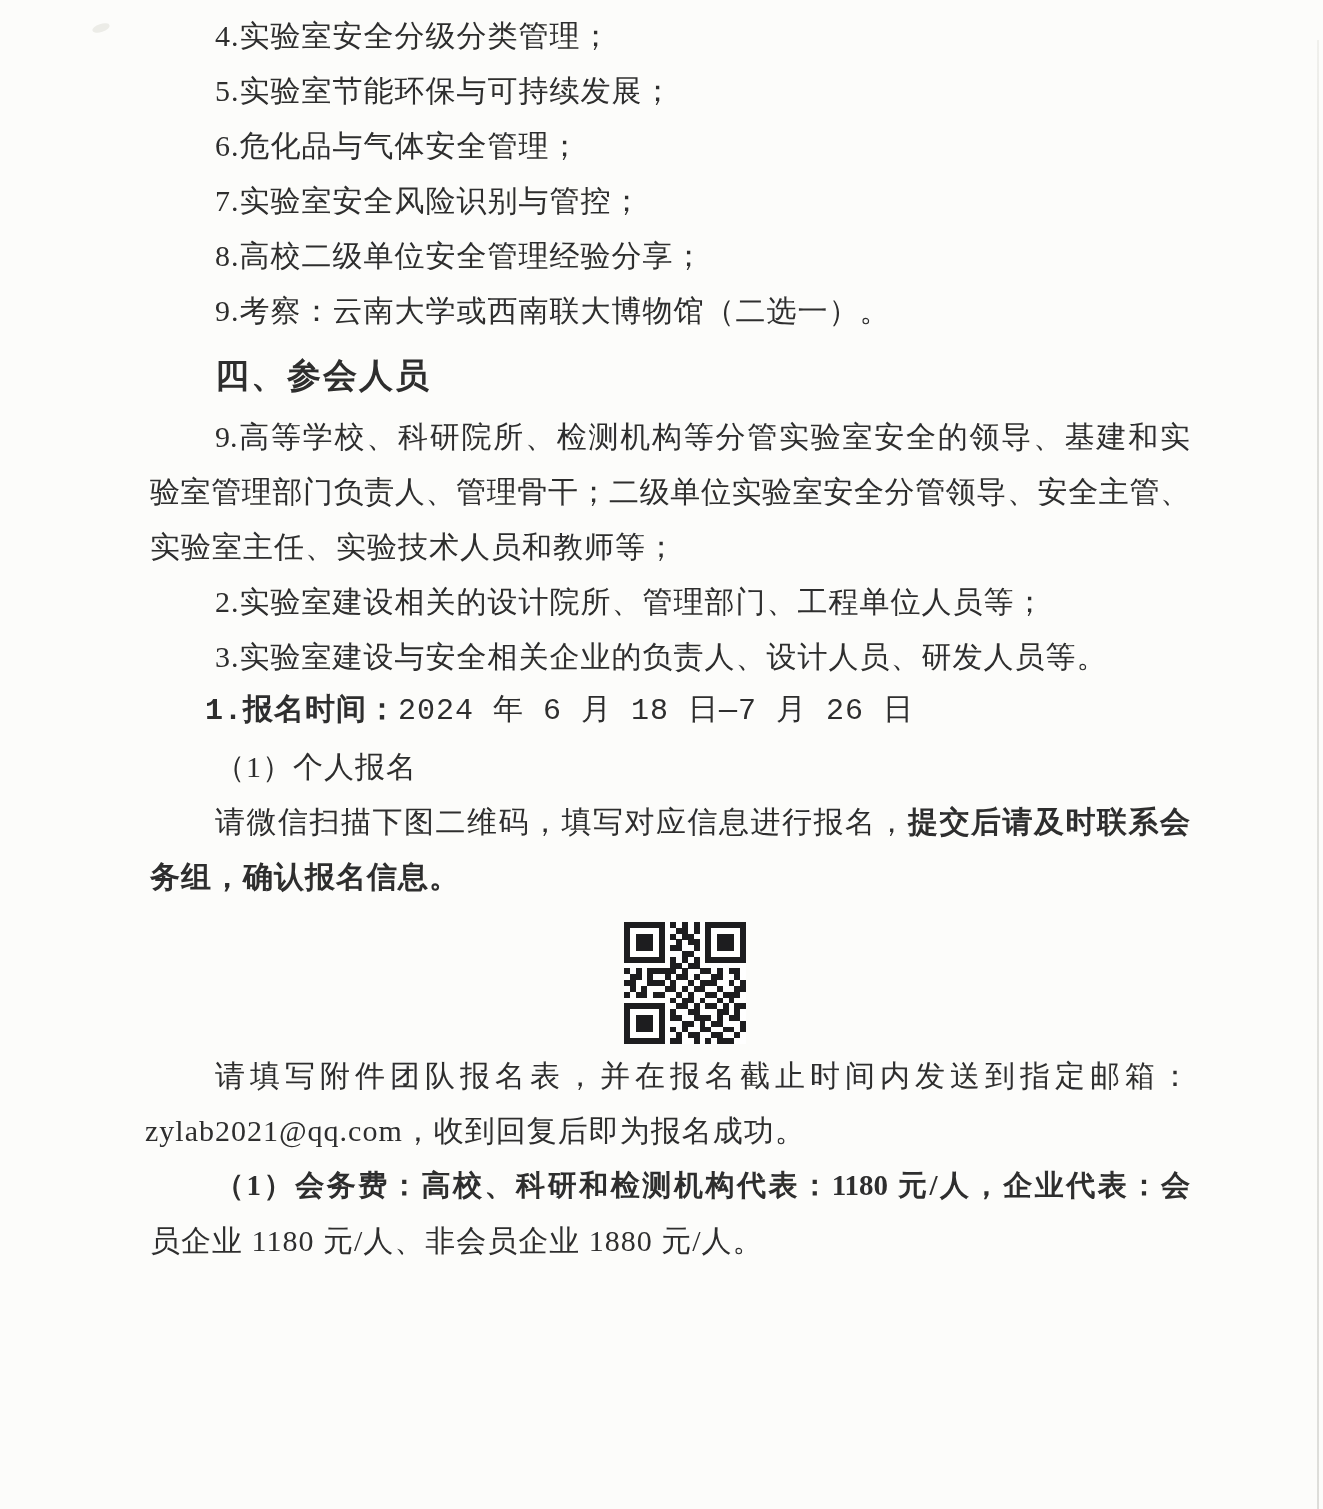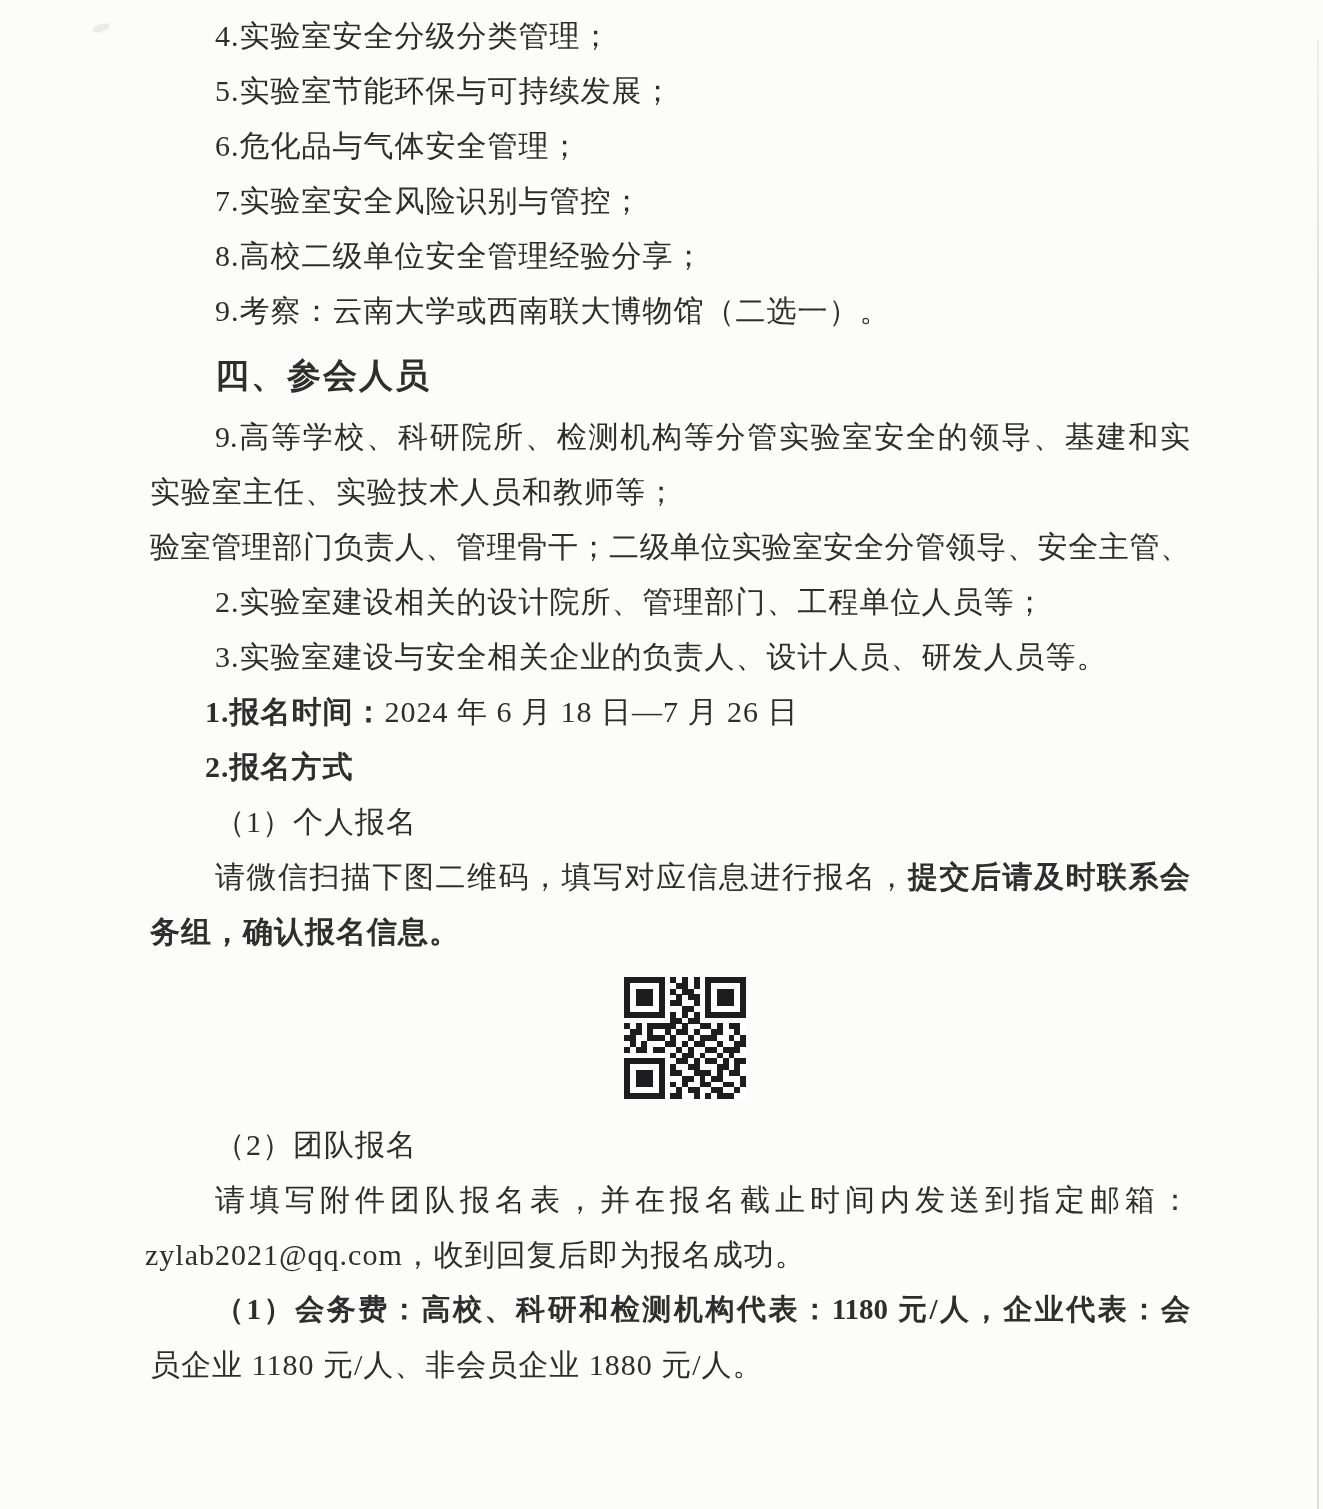--- a/index.html
+++ b/index.html
@@ -26,21 +26,21 @@
   .just{
     white-space:normal;
     letter-spacing:0;
     text-align:justify;
     text-align-last:justify;
     width:1040px;
     overflow:hidden;
   }
   .indent{margin-left:65px;}
   .indent.just{width:975px;}
-  .indent-sm{margin-left:55px;}
+  .indent-sm{margin-left:55px;font-family:Liberation Mono, monospace;}
   .flush-tight{margin-left:-5px;}
   .heading{
     font-weight:bold;
     font-size:34px;
     letter-spacing:2px;
   }
   .b{font-weight:bold;}
   .tight{font-size:29px;font-weight:bold;}
   .mt-h4{margin-top:10px;}
   .mt-p1{margin-top:6px;}
@@ -83,29 +83,28 @@
   <div class="line indent">4.实验室安全分级分类管理；</div>
   <div class="line indent">5.实验室节能环保与可持续发展；</div>
   <div class="line indent">6.危化品与气体安全管理；</div>
   <div class="line indent">7.实验室安全风险识别与管控；</div>
   <div class="line indent">8.高校二级单位安全管理经验分享；</div>
   <div class="line indent">9.考察：云南大学或西南联大博物馆（二选一）。</div>
 
   <div class="line indent heading mt-h4">四、参会人员</div>
 
   <div class="line indent just mt-p1">9.高等学校、科研院所、检测机构等分管实验室安全的领导、基建和实</div>
+  <div class="line just">验室管理部门负责人、管理骨干；二级单位实验室安全分管领导、安全主管、</div>
   <div class="line">实验室主任、实验技术人员和教师等；</div>
-  <div class="line just">验室管理部门负责人、管理骨干；二级单位实验室安全分管领导、安全主管、</div>
   <div class="line indent">2.实验室建设相关的设计院所、管理部门、工程单位人员等；</div>
   <div class="line indent">3.实验室建设与安全相关企业的负责人、设计人员、研发人员等。</div>
 
 
   <div class="line indent-sm"><span class="b">1.报名时间：</span><span>2024 年 6 月 18 日—7 月 26 日</span></div>
 
-  <div class="line indent-sm b">2.报名方式</div>
 
   <div class="line indent">（1）个人报名</div>
 
   <div class="line indent just"><span>请微信扫描下图二维码，填写对应信息进行报名，</span><span class="b">提交后请及时联系会</span></div>
   <div class="line b">务组，确认报名信息。</div>
 
   <div class="qr-row">
     <div class="qr-box">
       <svg id="qr-svg" width="122" height="122" viewBox="0 0 21 21" role="img" aria-label="wechat-registration-qr-code">
           <rect x="0" y="0" width="1.02" height="1.02" fill="#1d1d1f"></rect>
@@ -339,21 +338,20 @@
           <rect x="9" y="20" width="1.02" height="1.02" fill="#1d1d1f"></rect>
           <rect x="12" y="20" width="1.02" height="1.02" fill="#1d1d1f"></rect>
           <rect x="14" y="20" width="1.02" height="1.02" fill="#1d1d1f"></rect>
           <rect x="16" y="20" width="1.02" height="1.02" fill="#1d1d1f"></rect>
           <rect x="17" y="20" width="1.02" height="1.02" fill="#1d1d1f"></rect>
           <rect x="18" y="20" width="1.02" height="1.02" fill="#1d1d1f"></rect>
         </svg>
     </div>
   </div>
 
-  <div class="line indent mt-team">（2）团队报名</div>
   <div class="line indent just">请填写附件团队报名表，并在报名截止时间内发送到指定邮箱：</div>
   <div class="line flush-tight">zylab2021@qq.com，收到回复后即为报名成功。</div>
 
   <div class="line indent just tight">（1）会务费：高校、科研和检测机构代表：1180 元/人，企业代表：会</div>
   <div class="line">员企业 1180 元/人、非会员企业 1880 元/人。</div>
 
 </div>
 
 <div class="scan-edge-line"></div>
 <div class="scan-smudge"></div>

